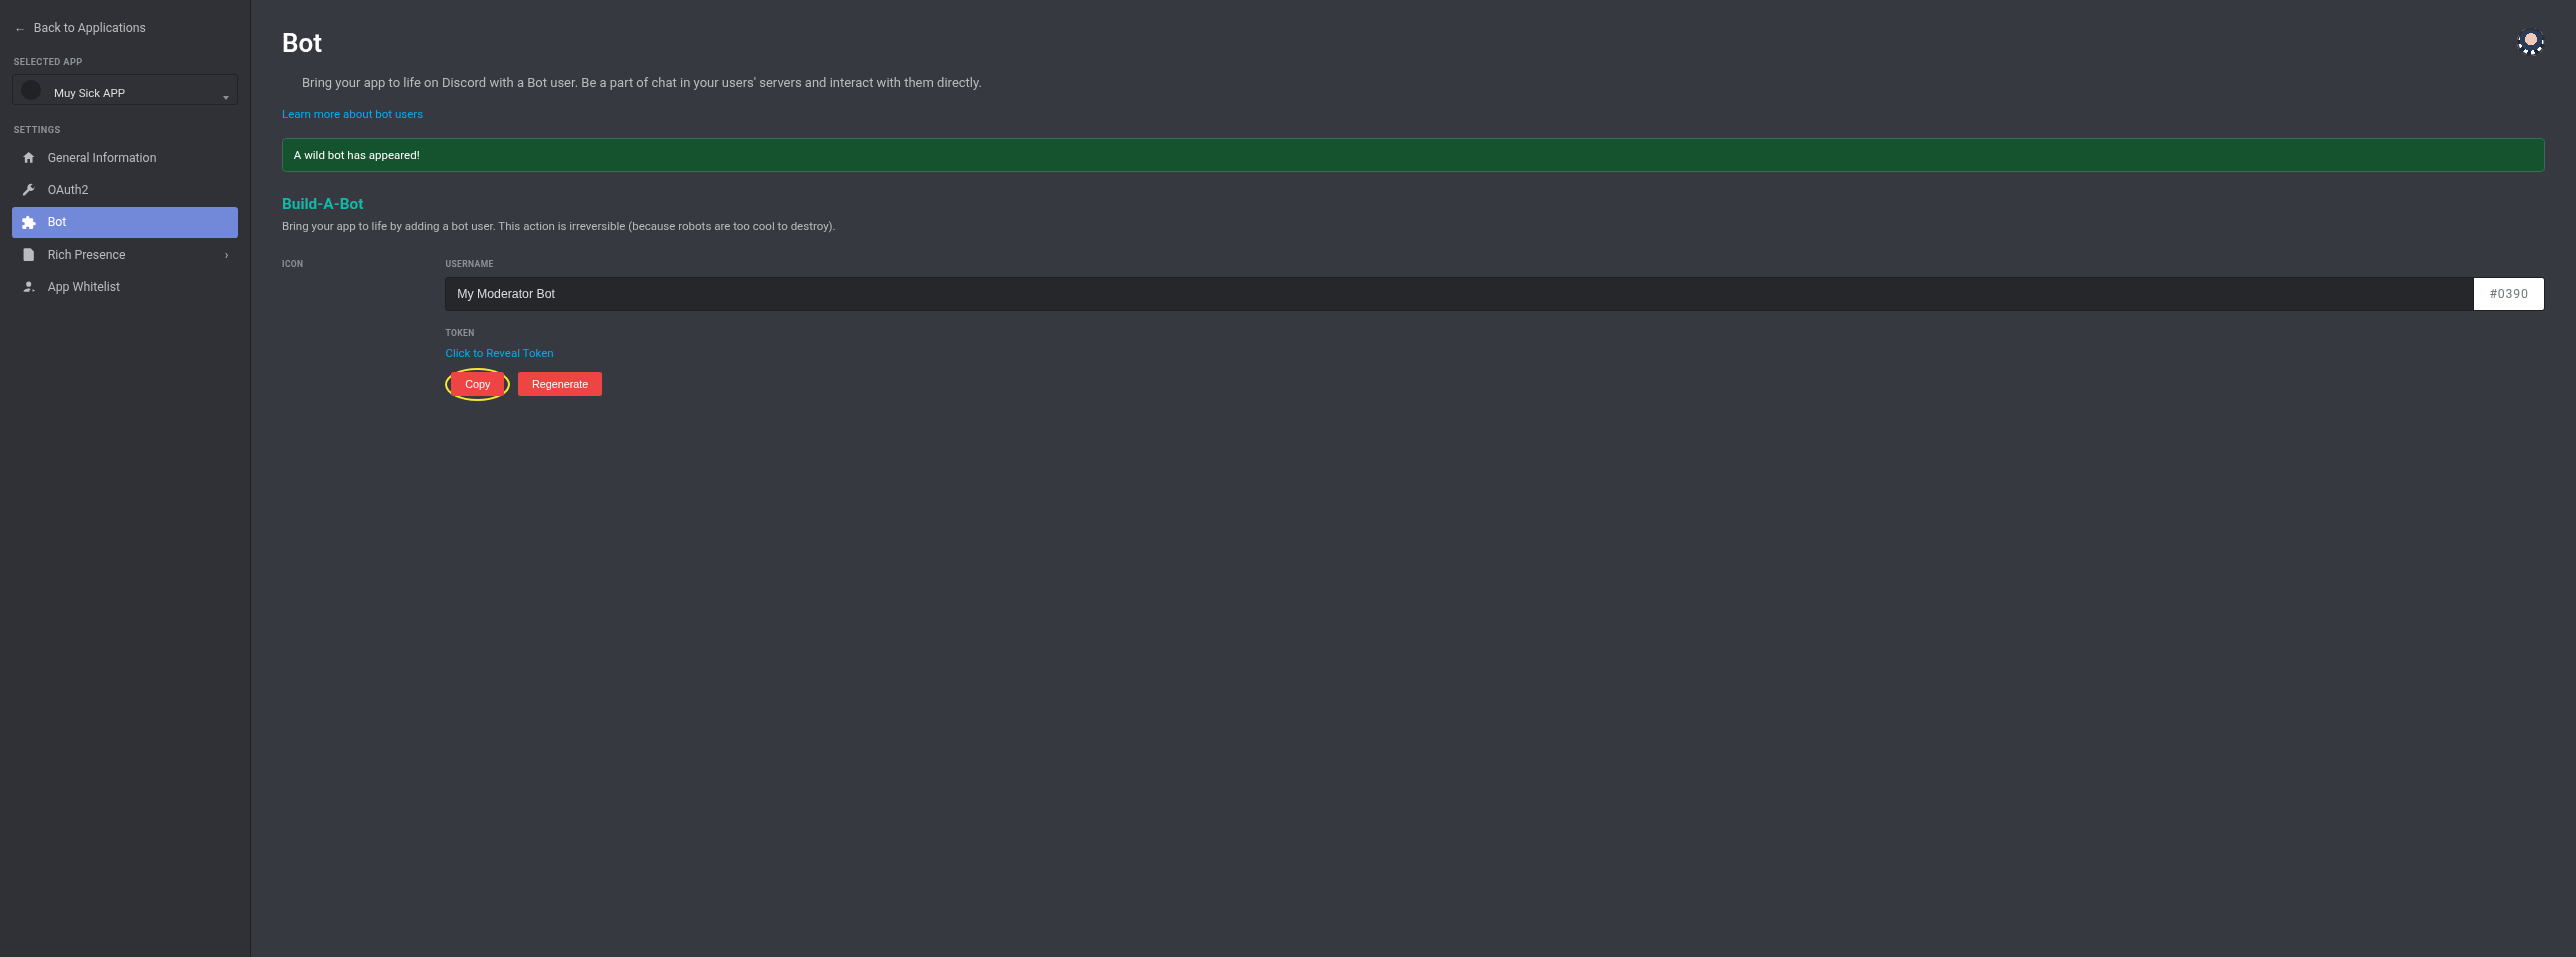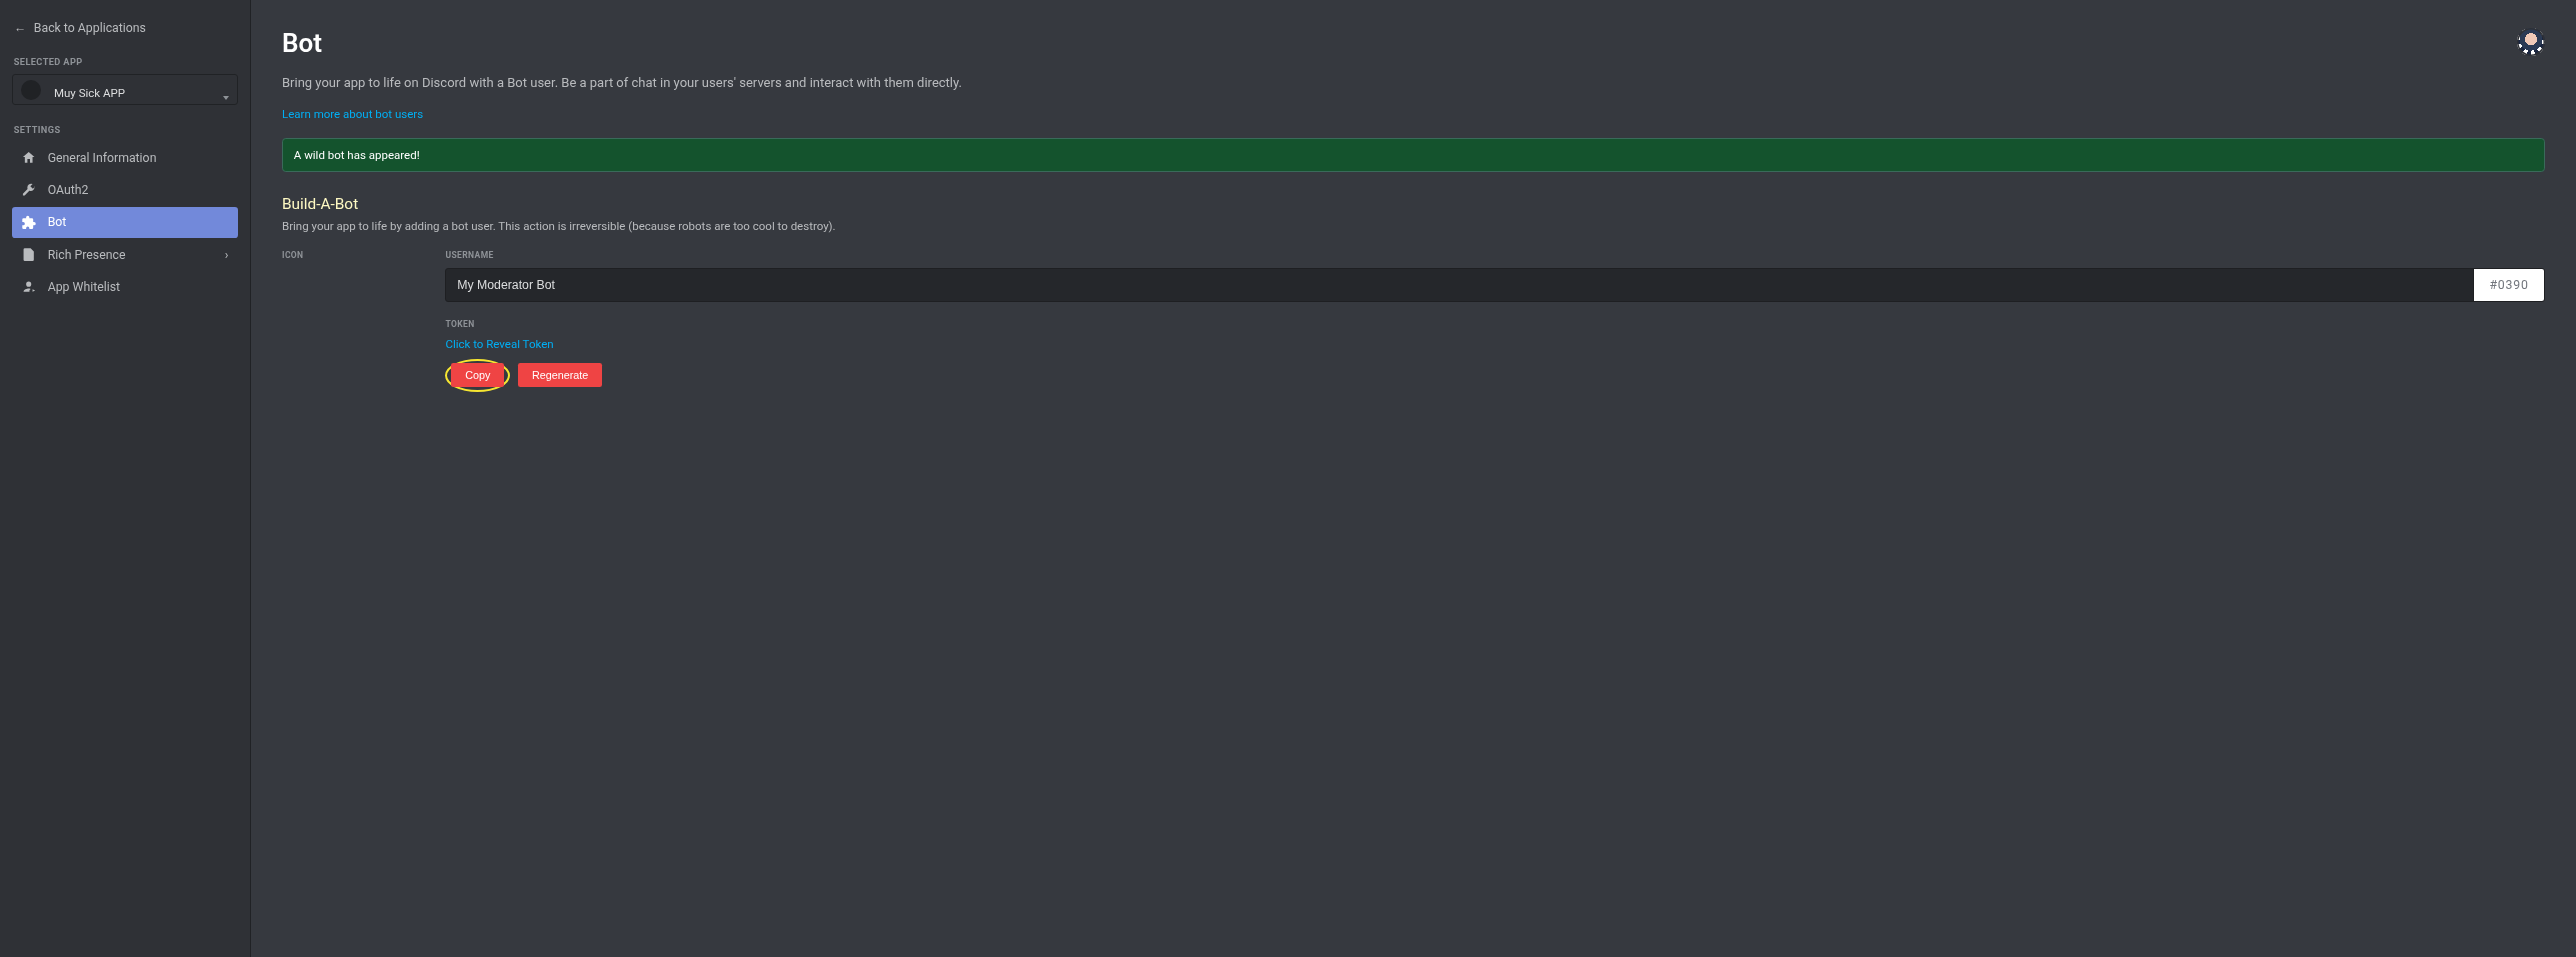--- a/index.html
+++ b/index.html
@@ -122,20 +122,21 @@
     background: radial-gradient(circle at 50% 40%, #f0c9b8 0 28%, #2b3a55 28% 52%, transparent 52%),
                 repeating-conic-gradient(from 0deg, #ffffff 0 20deg, #1b2640 20deg 40deg);
     box-shadow: 0 0 0 1.5px #2f3136 inset;
     flex-shrink: 0;
   }
   .page-desc {
     font-size: 13px;
     color: #b9bbbe;
     margin-bottom: 14px;
     line-height: 1.5;
+    margin-left: 20px;
   }
   .learn-more {
     color: #00aff4;
     font-size: 11.5px;
     cursor: pointer;
     margin-bottom: 17px;
     display: inline-block;
   }
 
   .alert {
@@ -143,28 +144,28 @@
     background: #14532d;
     color: #ffffff;
     border-radius: 3.8px;
     padding: 9.2px 10.8px;
     font-size: 11.5px;
     margin-bottom: 23px;
   }
 
   .section-title {
     font-size: 15.4px;
-    font-weight: 400;
-    color: #fef9c3;
+    font-weight: 700;
+    color: #14b8a6;
     margin-bottom: 6.1px;
   }
   .section-desc {
     font-size: 11.5px;
     color: #b9bbbe;
-    margin-bottom: 17px;
+    margin-bottom: 26px;
   }
 
   .build-row {
     display: flex;
     gap: 15.4px;
     align-items: flex-start;
   }
 
   .field-label {
     font-size: 8.5px;

